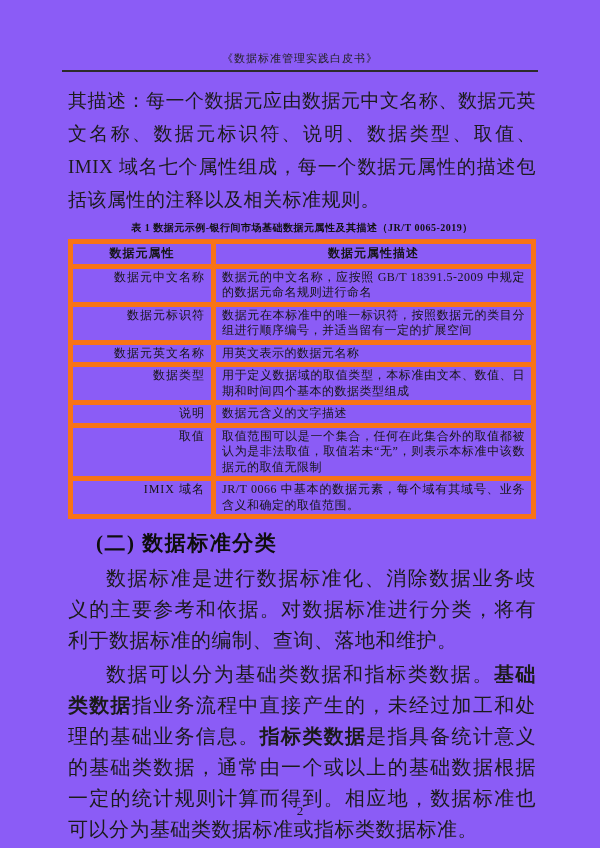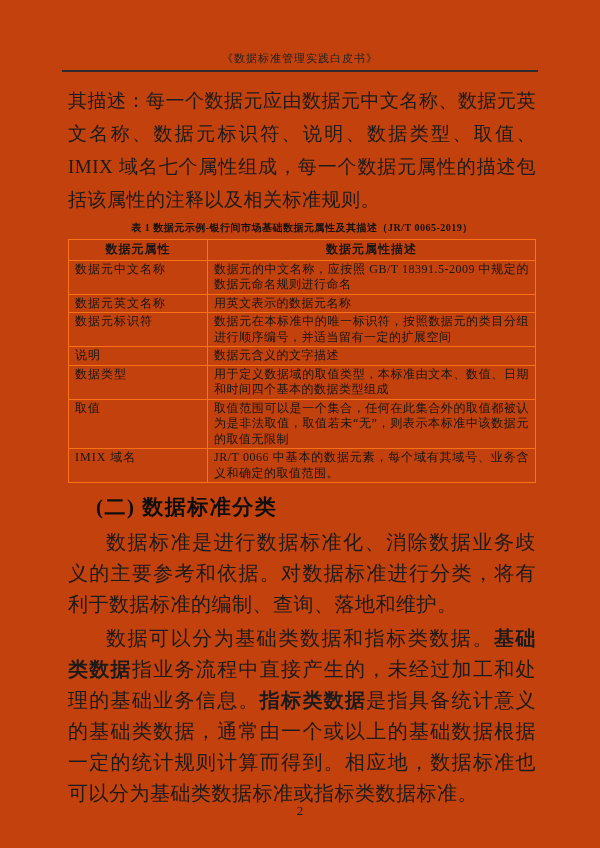--- a/index.html
+++ b/index.html
@@ -1,17 +1,17 @@
 <!DOCTYPE html>
 <html lang="zh"><head>
 <meta charset="utf-8">
 <style>
   html,body{margin:0;padding:0;background:#ffffff;}
   .page{
-    position:relative;width:600px;height:848px;background:#c2410c;
+    position:relative;width:600px;height:848px;background:#8b5cf6;
     color:#1b1b1b;overflow:hidden;
     font-family:"Liberation Serif","DejaVu Serif",serif;
   }
   .running-header{
     position:absolute;top:50px;left:62px;right:62px;
     text-align:center;font-size:11px;letter-spacing:1px;color:#222;
     padding-bottom:4px;border-bottom:2px solid #2b2b2b;line-height:16px;
   }
   .content{position:absolute;top:84px;left:68px;right:64px;}
   .intro-para{
@@ -19,24 +19,24 @@
     text-align:justify;margin:0;
   }
   .table-caption{
     margin-top:3px;font-size:10px;font-weight:bold;text-align:center;
     letter-spacing:0.5px;line-height:17px;color:#111;
   }
   table.data-table{
     width:100%;border-collapse:collapse;margin-top:3px;
     font-size:12px;line-height:15.5px;color:#161616;
   }
-  .data-table th,.data-table td{border:1px solid #f97316;padding:1px 6px;font-family:Liberation Serif, serif;}
+  .data-table th,.data-table td{border:5px solid #f97316;padding:1px 6px;font-family:Liberation Serif, serif;}
   .data-table th{font-weight:bold;text-align:center;letter-spacing:1px;padding:2px 4px;}
   .data-table td.cell-attr{
-    width:126px;text-align:left;vertical-align:top;letter-spacing:1px;
+    width:126px;text-align:right;vertical-align:top;letter-spacing:1px;
   }
   .data-table td.cell-desc{text-align:justify;letter-spacing:0.5px;margin-top:12px;}
   .section-heading{
     margin:13px 0 0 28px;font-size:21px;font-weight:bold;
     letter-spacing:1.5px;color:#0e0e0e;line-height:22px;
   }
   .body-paras{margin-top:9px;}
   .body-paras p{
     font-size:20px;line-height:31px;letter-spacing:0.5px;
     text-align:justify;text-indent:1.9em;margin:0 0 3px 0;
@@ -69,34 +69,34 @@
             <th>数据元属性</th>
             <th>数据元属性描述</th>
           </tr>
       </thead>
       <tbody id="table-body">
           <tr>
             <td class="cell-attr">数据元中文名称</td>
             <td class="cell-desc">数据元的中文名称，应按照 GB/T 18391.5-2009 中规定的数据元命名规则进行命名</td>
           </tr>
           <tr>
+            <td class="cell-attr">数据元标识符</td>
+            <td class="cell-desc">数据元在本标准中的唯一标识符，按照数据元的类目分组进行顺序编号，并适当留有一定的扩展空间</td>
+          </tr>
+          <tr>
             <td class="cell-attr">数据元英文名称</td>
             <td class="cell-desc">用英文表示的数据元名称</td>
           </tr>
           <tr>
-            <td class="cell-attr">数据元标识符</td>
-            <td class="cell-desc">数据元在本标准中的唯一标识符，按照数据元的类目分组进行顺序编号，并适当留有一定的扩展空间</td>
+            <td class="cell-attr">数据类型</td>
+            <td class="cell-desc">用于定义数据域的取值类型，本标准由文本、数值、日期和时间四个基本的数据类型组成</td>
           </tr>
           <tr>
             <td class="cell-attr">说明</td>
             <td class="cell-desc">数据元含义的文字描述</td>
-          </tr>
-          <tr>
-            <td class="cell-attr">数据类型</td>
-            <td class="cell-desc">用于定义数据域的取值类型，本标准由文本、数值、日期和时间四个基本的数据类型组成</td>
           </tr>
           <tr>
             <td class="cell-attr">取值</td>
             <td class="cell-desc">取值范围可以是一个集合，任何在此集合外的取值都被认为是非法取值，取值若未“无”，则表示本标准中该数据元的取值无限制</td>
           </tr>
           <tr>
             <td class="cell-attr">IMIX 域名</td>
             <td class="cell-desc">JR/T 0066 中基本的数据元素，每个域有其域号、业务含义和确定的取值范围。</td>
           </tr>
         </tbody>

